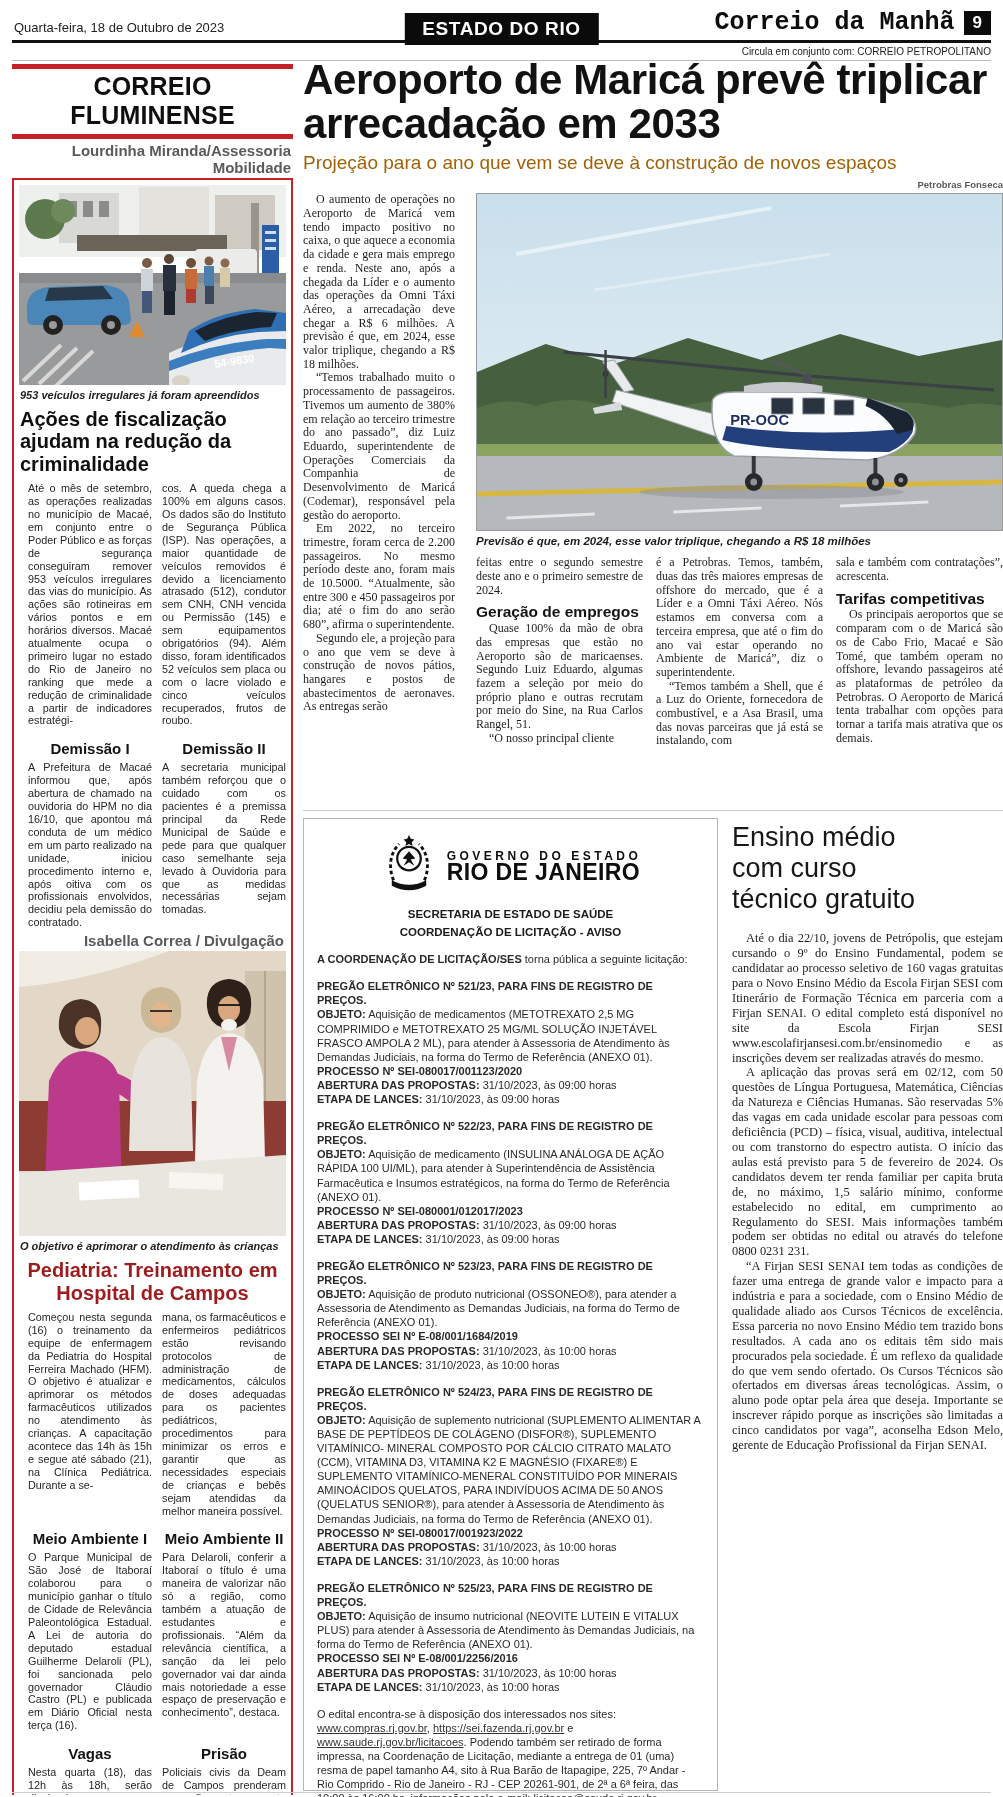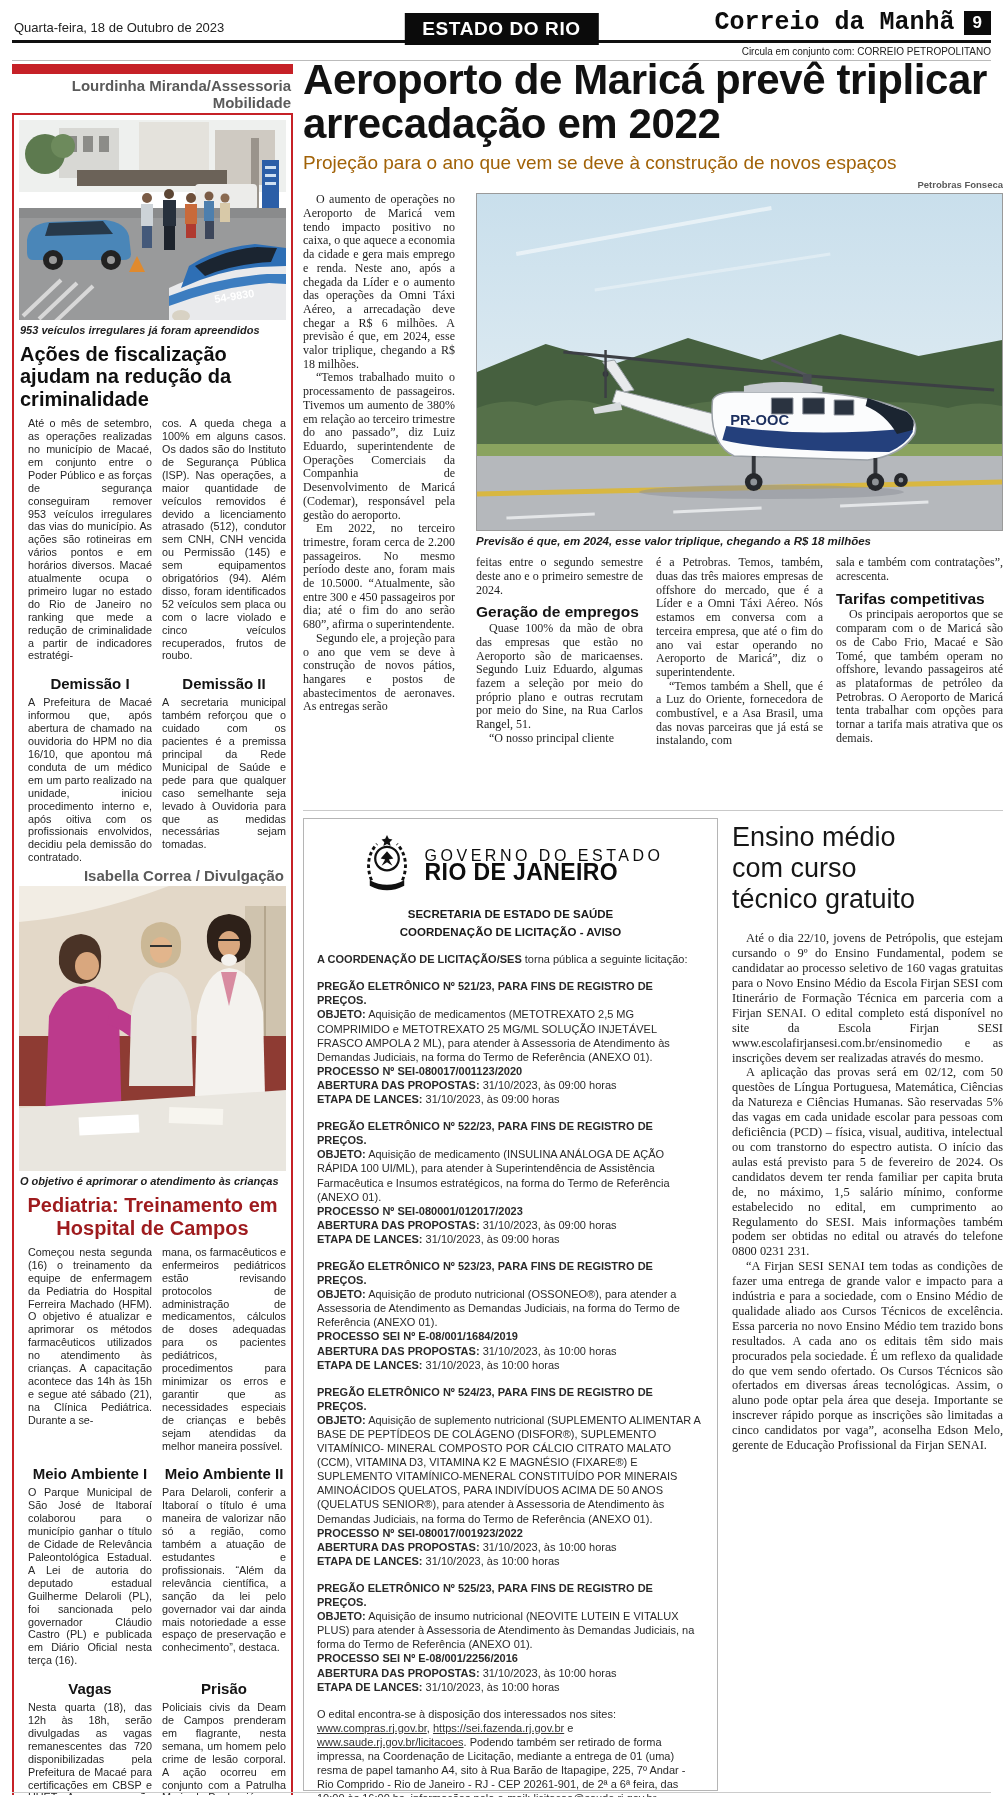--- a/index.html
+++ b/index.html
@@ -52,21 +52,21 @@
   .threecol .tc{flex:1;min-width:0;}
   .sechead{font-family:"Liberation Sans",sans-serif;font-weight:800;font-size:15.5px;
     margin:8px 0 3px;text-indent:0;color:#141414;}
   .rule{position:absolute;left:303px;top:810px;width:700px;border-top:1px solid #c9c9c9;}
   
   .bottom{position:absolute;left:303px;top:818px;width:700px;height:973px;display:flex;gap:14px;}
   .notice{width:415px;flex:none;box-sizing:border-box;height:100%;
     border:1px solid #b5b5b5;padding:12px 13px;font-size:11px;line-height:14.1px;color:#2a2a2a;}
   .gov{display:flex;align-items:center;justify-content:center;gap:9px;margin:2px 0 12px;}
   .gov-text{text-align:left;color:#0d0d0d;}
-  .gov-l1{font-size:16px;font-weight:normal;letter-spacing:3.5px;}
+  .gov-l1{font-size:12px;font-weight:bold;letter-spacing:3.5px;}
   .gov-l2{font-size:23px;font-weight:800;letter-spacing:.4px;margin-top:1px;}
   .n-center{text-align:center;font-weight:bold;font-size:11.5px;margin:4px 0;color:#1a1a1a;}
   .n-intro{margin:13px 0 0;}
   .pregao{margin-top:13px;}
   .pregao p{margin:0;}
   .nlink{color:#333;text-decoration:underline;cursor:pointer;}
   
   .ensino{flex:1;min-width:0;padding-top:4px;overflow:hidden;}
   .e-head{font-size:27px;line-height:1.14;font-weight:400;color:#171717;width:215px;margin:0;}
   .e-body{font-family:"Liberation Serif",serif;font-size:12.4px;line-height:14.9px;
@@ -85,20 +85,21 @@
     <span class="mast-wrap">
       <span class="masthead">Correio da Manhã</span>
       <span class="pagenum">9</span>
     </span>
   </div>
   <div class="circula">Circula em conjunto com: CORREIO PETROPOLITANO</div>
 </div>
 
 <div class="leftcol">
   <div class="cf-bar"></div>
+  <div class="cf-title">CORREIO FLUMINENSE</div>
   <div class="cf-bar"></div>
   <div class="credit">Lourdinha Miranda/Assessoria Mobilidade</div>
 
   <div class="redbox">
 
     <svg class="lphoto" viewBox="0 0 267 200" width="267" height="200" preserveAspectRatio="none">
       <rect width="267" height="72" fill="#eef0ee"></rect>
       <rect x="40" y="8" width="60" height="50" fill="#d8d8d4"></rect>
       <rect x="48" y="16" width="10" height="16" fill="#8c8c88"></rect>
       <rect x="64" y="16" width="10" height="16" fill="#8c8c88"></rect>
@@ -240,21 +241,21 @@
       </div>
       <div class="c">
         <h3 class="subhead">Prisão</h3>
         <p class="body-sm">Policiais civis da Deam de Campos prenderam em flagrante, nesta semana, um homem pelo crime de lesão corporal. A ação ocorreu em conjunto com a Patrulha Maria da Penha, já que o local possui atuação de uma facção criminosa, e o delito possui anotação por tráfico de drogas.</p>
       </div>
     </div>
   </div>
 </div>
 
 <div class="main">
-  <h1 class="m-head">Aeroporto de Maricá prevê triplicar arrecadação em 2022</h1>
+  <h1 class="m-head">Aeroporto de Maricá prevê triplicar arrecadação em 2033</h1>
   <p class="m-sub">Projeção para o ano que vem se deve à construção de novos espaços</p>
   <div class="m-credit">Petrobras Fonseca</div>
 
   <div class="art">
     <div class="c1 serif">
       <p>O aumento de operações no Aeroporto de Maricá vem tendo impacto positivo no caixa, o que aquece a economia da cidade e gera mais emprego e renda. Neste ano, após a chegada da Líder e o aumento das operações da Omni Táxi Aéreo, a arrecadação deve chegar a R$ 6 milhões. A previsão é que, em 2024, esse valor triplique, chegando a R$ 18 milhões.</p>
       <p>“Temos trabalhado muito o processamento de passageiros. Tivemos um aumento de 380% em relação ao terceiro trimestre do ano passado”, diz Luiz Eduardo, superintendente de Operações Comerciais da Companhia de Desenvolvimento de Maricá (Codemar), responsável pela gestão do aeroporto.</p>
       <p>Em 2022, no terceiro trimestre, foram cerca de 2.200 passageiros. No mesmo período deste ano, foram mais de 10.5000. “Atualmente, são entre 300 e 450 passageiros por dia; até o fim do ano serão 680”, afirma o superintendente.</p>
       <p>Segundo ele, a projeção para o ano que vem se deve à construção de novos pátios, hangares e postos de abastecimentos de aeronaves. As entregas serão</p>
     </div>
@@ -312,21 +313,21 @@
       <div class="m-cap">Previsão é que, em 2024, esse valor triplique, chegando a R$ 18 milhões</div>
 
       <div class="threecol serif">
         <div class="tc">
           <p style="text-indent:0">feitas entre o segundo semestre deste ano e o primeiro semestre de 2024.</p>
           <h3 class="sechead">Geração de empregos</h3>
           <p>Quase 100% da mão de obra das empresas que estão no Aeroporto são de maricaenses. Segundo Luiz Eduardo, algumas fazem a seleção por meio do próprio plano e outras recrutam por meio do Sine, na Rua Carlos Rangel, 51.</p>
           <p>“O nosso principal cliente</p>
         </div>
         <div class="tc">
-          <p style="text-indent:0">é a Petrobras. Temos, também, duas das três maiores empresas de offshore do mercado, que é a Líder e a Omni Táxi Aéreo. Nós estamos em conversa com a terceira empresa, que até o fim do ano vai estar operando no Aeroporto de Maricá”, diz o superintendente.</p>
+          <p style="text-indent:0">é a Petrobras. Temos, também, duas das três maiores empresas de offshore do mercado, que é a Líder e a Omni Táxi Aéreo. Nós estamos em conversa com a terceira empresa, que até o fim do ano vai estar operando no Ambiente de Maricá”, diz o superintendente.</p>
           <p>“Temos também a Shell, que é a Luz do Oriente, fornecedora de combustível, e a Asa Brasil, uma das novas parceiras que já está se instalando, com</p>
         </div>
         <div class="tc">
           <p style="text-indent:0">sala e também com contratações”, acrescenta.</p>
           <h3 class="sechead">Tarifas competitivas</h3>
           <p>Os principais aeroportos que se comparam com o de Maricá são os de Cabo Frio, Macaé e São Tomé, que também operam no offshore, levando passageiros até as plataformas de petróleo da Petrobras. O Aeroporto de Maricá tenta trabalhar com opções para tornar a tarifa mais atrativa que os demais.</p>
         </div>
       </div>
     </div>
   </div>

